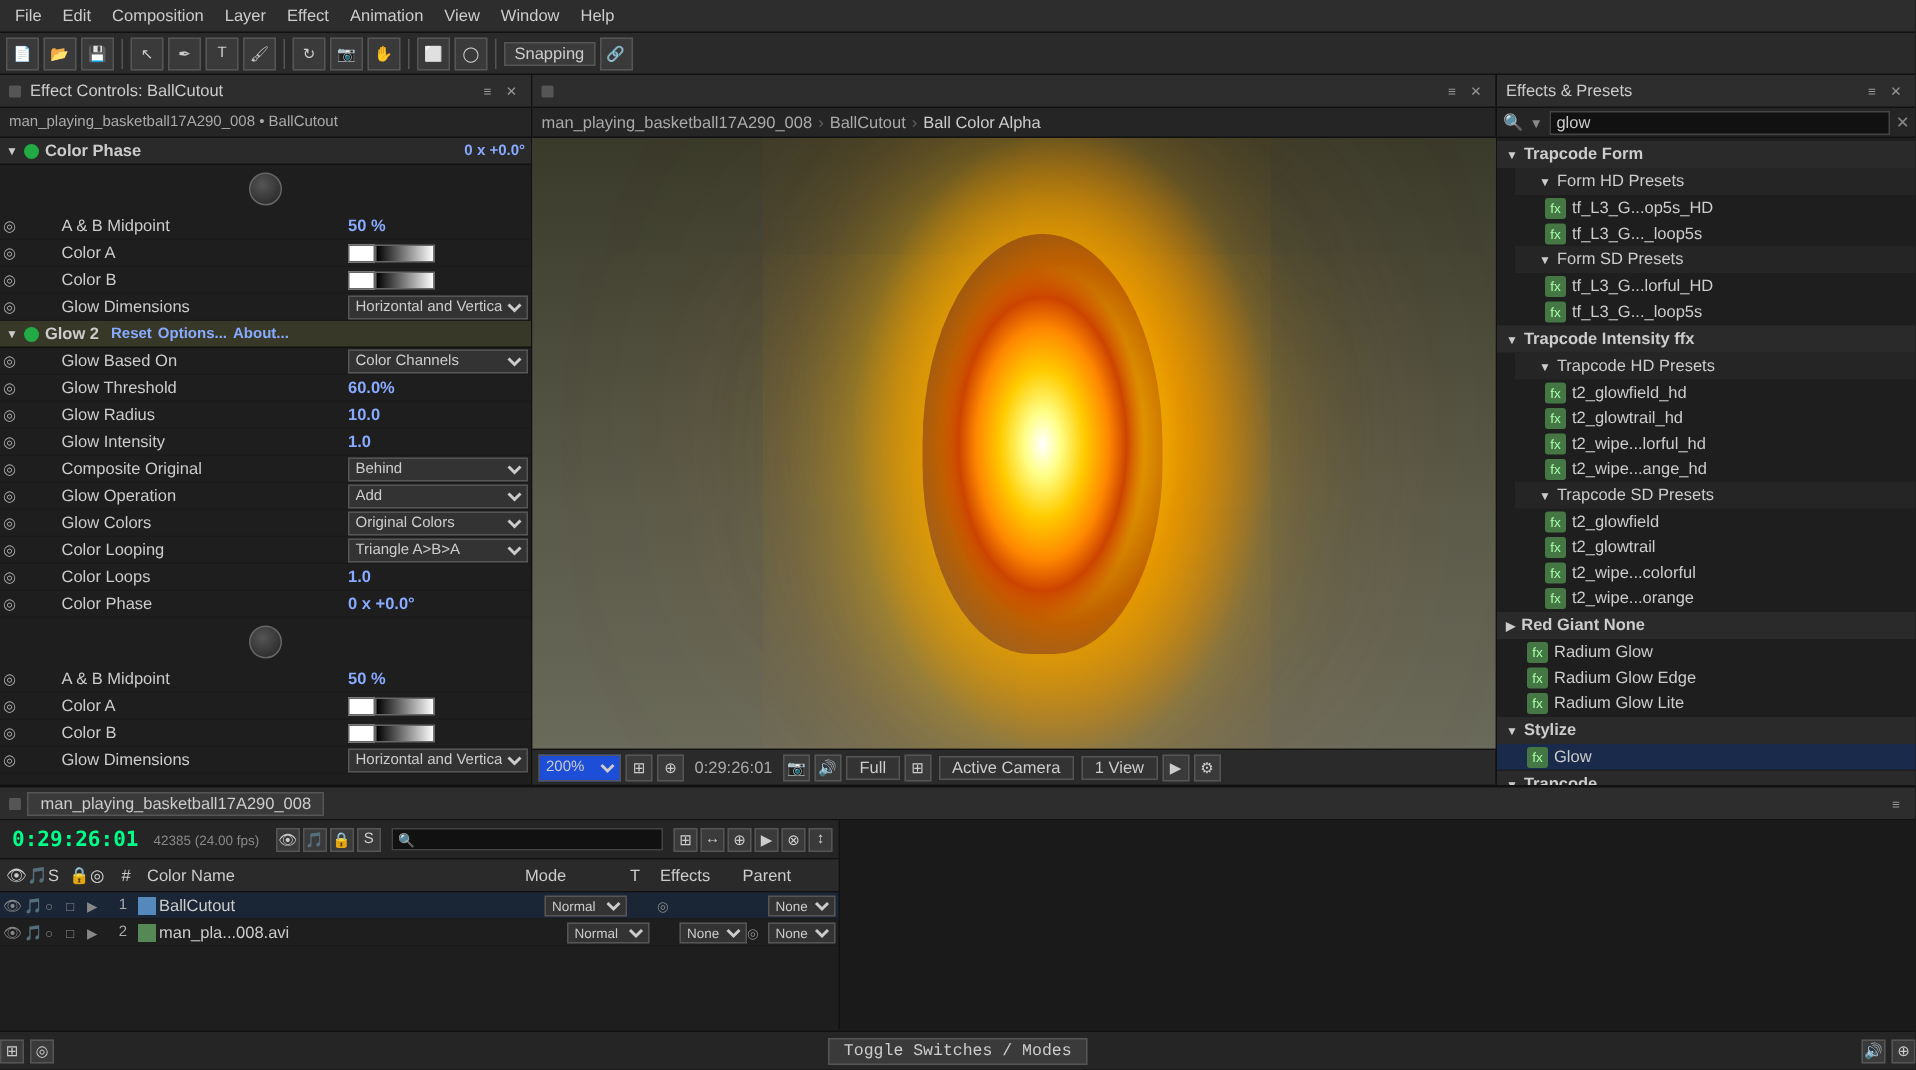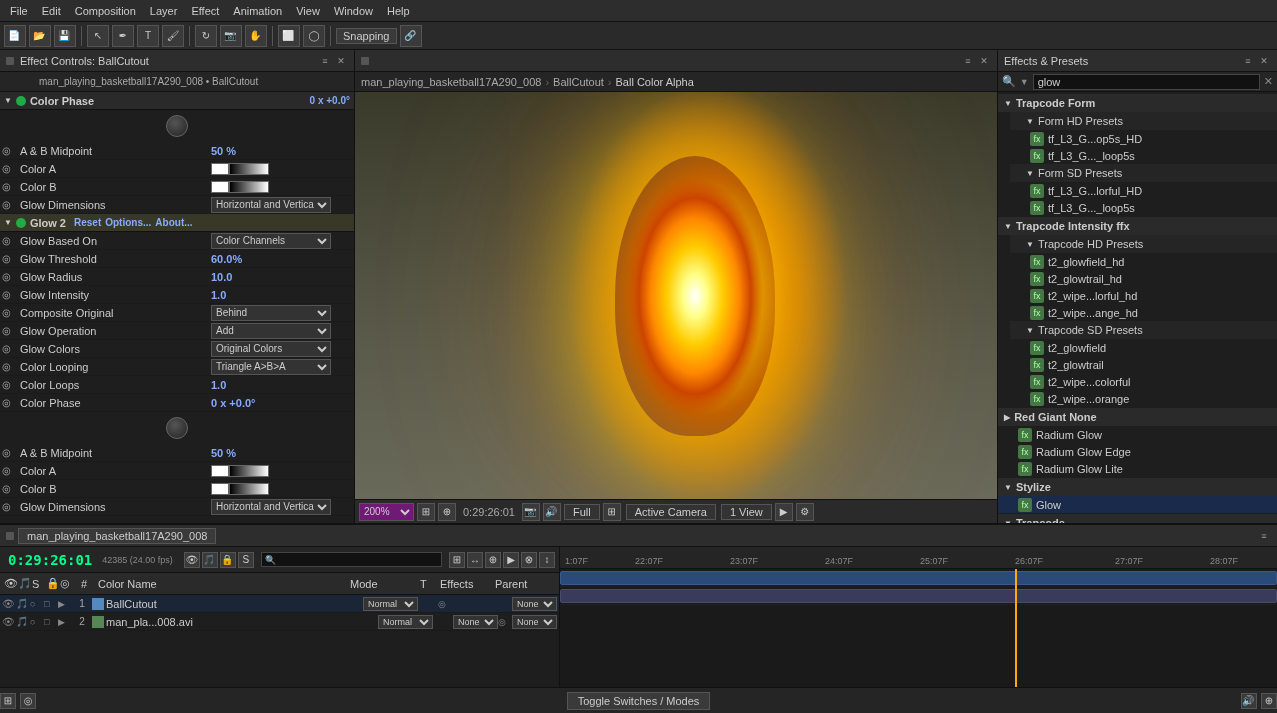--- a/index.html
+++ b/index.html
@@ -104,20 +104,21 @@
       height: 18px;
       border-bottom: 1px solid #1a1a1a;
       padding: 0 2px;
     }
     .effect-label {
       width: 195px;
       padding-left: 4px;
       font-size: 11px;
       white-space: nowrap;
       overflow: hidden;
+      margin-left: 21px;
     }
     .effect-value {
       flex: 1;
       font-size: 11px;
       color: #88aaff;
       font-weight: bold;
     }
     .effect-dropdown {
       background: #333;
       border: 1px solid #555;
@@ -234,21 +235,21 @@
       height: 24px;
       background: #2a2a2a;
       display: flex;
       align-items: center;
       padding: 0 4px;
       gap: 3px;
       border-top: 1px solid #111;
       font-size: 11px;
     }
     .zoom-select {
-      background: #701a75; border: 1px solid #555; color: #ccc;
+      background: #1d4ed8; border: 1px solid #555; color: #ccc;
       font-size: 10px; height: 18px; width: 55px;
     }
 
     
     .right-panel {
       width: 280px;
       background: #1e1e1e;
       border-left: 1px solid #111;
       display: flex;
       flex-direction: column;
@@ -538,21 +539,21 @@
   <div class="left-panel">
     <div class="panel-header">
       <div style="width:8px; height:8px; background:#555; border-radius:1px; margin-right:2px;"></div>
       <span style="flex:1; overflow:hidden; white-space:nowrap; text-overflow:ellipsis;">Effect Controls: BallCutout</span>
       <div class="panel-icons">
         <div class="panel-icon-btn">≡</div>
         <div class="panel-icon-btn">✕</div>
       </div>
     </div>
     <div class="breadcrumb-bar">
-      <span style="font-size:10px; color:#aaa;margin-left:33px;">man_playing_basketball17A290_008 • BallCutout</span>
+      <span style="font-size:10px; color:#aaa;">man_playing_basketball17A290_008 • BallCutout</span>
     </div>
 
     <div class="effect-panel">
 
       <div class="section-header">
         <span class="triangle">▼</span>
         <span style="width:10px;height:10px;background:#22aa44;border-radius:50%;display:inline-block;margin-right:4px;"></span>
         <span>Color Phase</span>
         <span style="margin-left:auto; color:#88aaff; font-size:10px;">0 x +0.0°</span>
       </div>
@@ -952,50 +953,26 @@
           <option>None</option>
         </select>
         <span style="width:14px; font-size:9px; color:#888;">◎</span>
         <select class="layer-parent-select">
           <option>None</option>
         </select>
       </div>
 
     </div>
 
-    <div class="timeline-right">
-      <div class="timeline-ruler">
-        <span class="ruler-tick" style="left:5px;">1:07F</span>
-        <span class="ruler-tick" style="left:75px;">22:07F</span>
-        <span class="ruler-tick" style="left:170px;">23:07F</span>
-        <span class="ruler-tick" style="left:265px;">24:07F</span>
-        <span class="ruler-tick" style="left:360px;">25:07F</span>
-        <span class="ruler-tick" style="left:455px;">26:07F</span>
-        <span class="ruler-tick" style="left:555px;">27:07F</span>
-        <span class="ruler-tick" style="left:650px;">28:07F</span>
-      </div>
-      <div class="timeline-tracks">
-
-        <div class="playhead" style="left: 455px;"></div>
-
-        <div class="track-row">
-          <div class="track-bar" style="left:0; right:0;"></div>
-        </div>
-
-        <div class="track-row">
-          <div class="track-bar track-bar-2" style="left:0; right:0;"></div>
-        </div>
-      </div>
-    </div>
   </div>
 
   <div class="timeline-footer">
     <div style="display:flex; gap:4px; align-items:center;">
       <div class="toolbar-btn" style="width:16px;height:16px;">⊞</div>
       <div class="toolbar-btn" style="width:16px;height:16px;">◎</div>
     </div>
-    <div class="footer-btn" style="margin: 0 auto;">Toggle Switches / Modes</div>
+    <div class="footer-btn" style="margin: 0 auto; font-family: Liberation Mono, monospace;">Toggle Switches / Modes</div>
     <div style="display:flex; gap:4px; align-items:center;">
       <div class="toolbar-btn" style="width:16px;height:16px;">🔊</div>
       <div class="toolbar-btn" style="width:16px;height:16px;">⊕</div>
     </div>
   </div>
 </div>
 
 </body></html>

